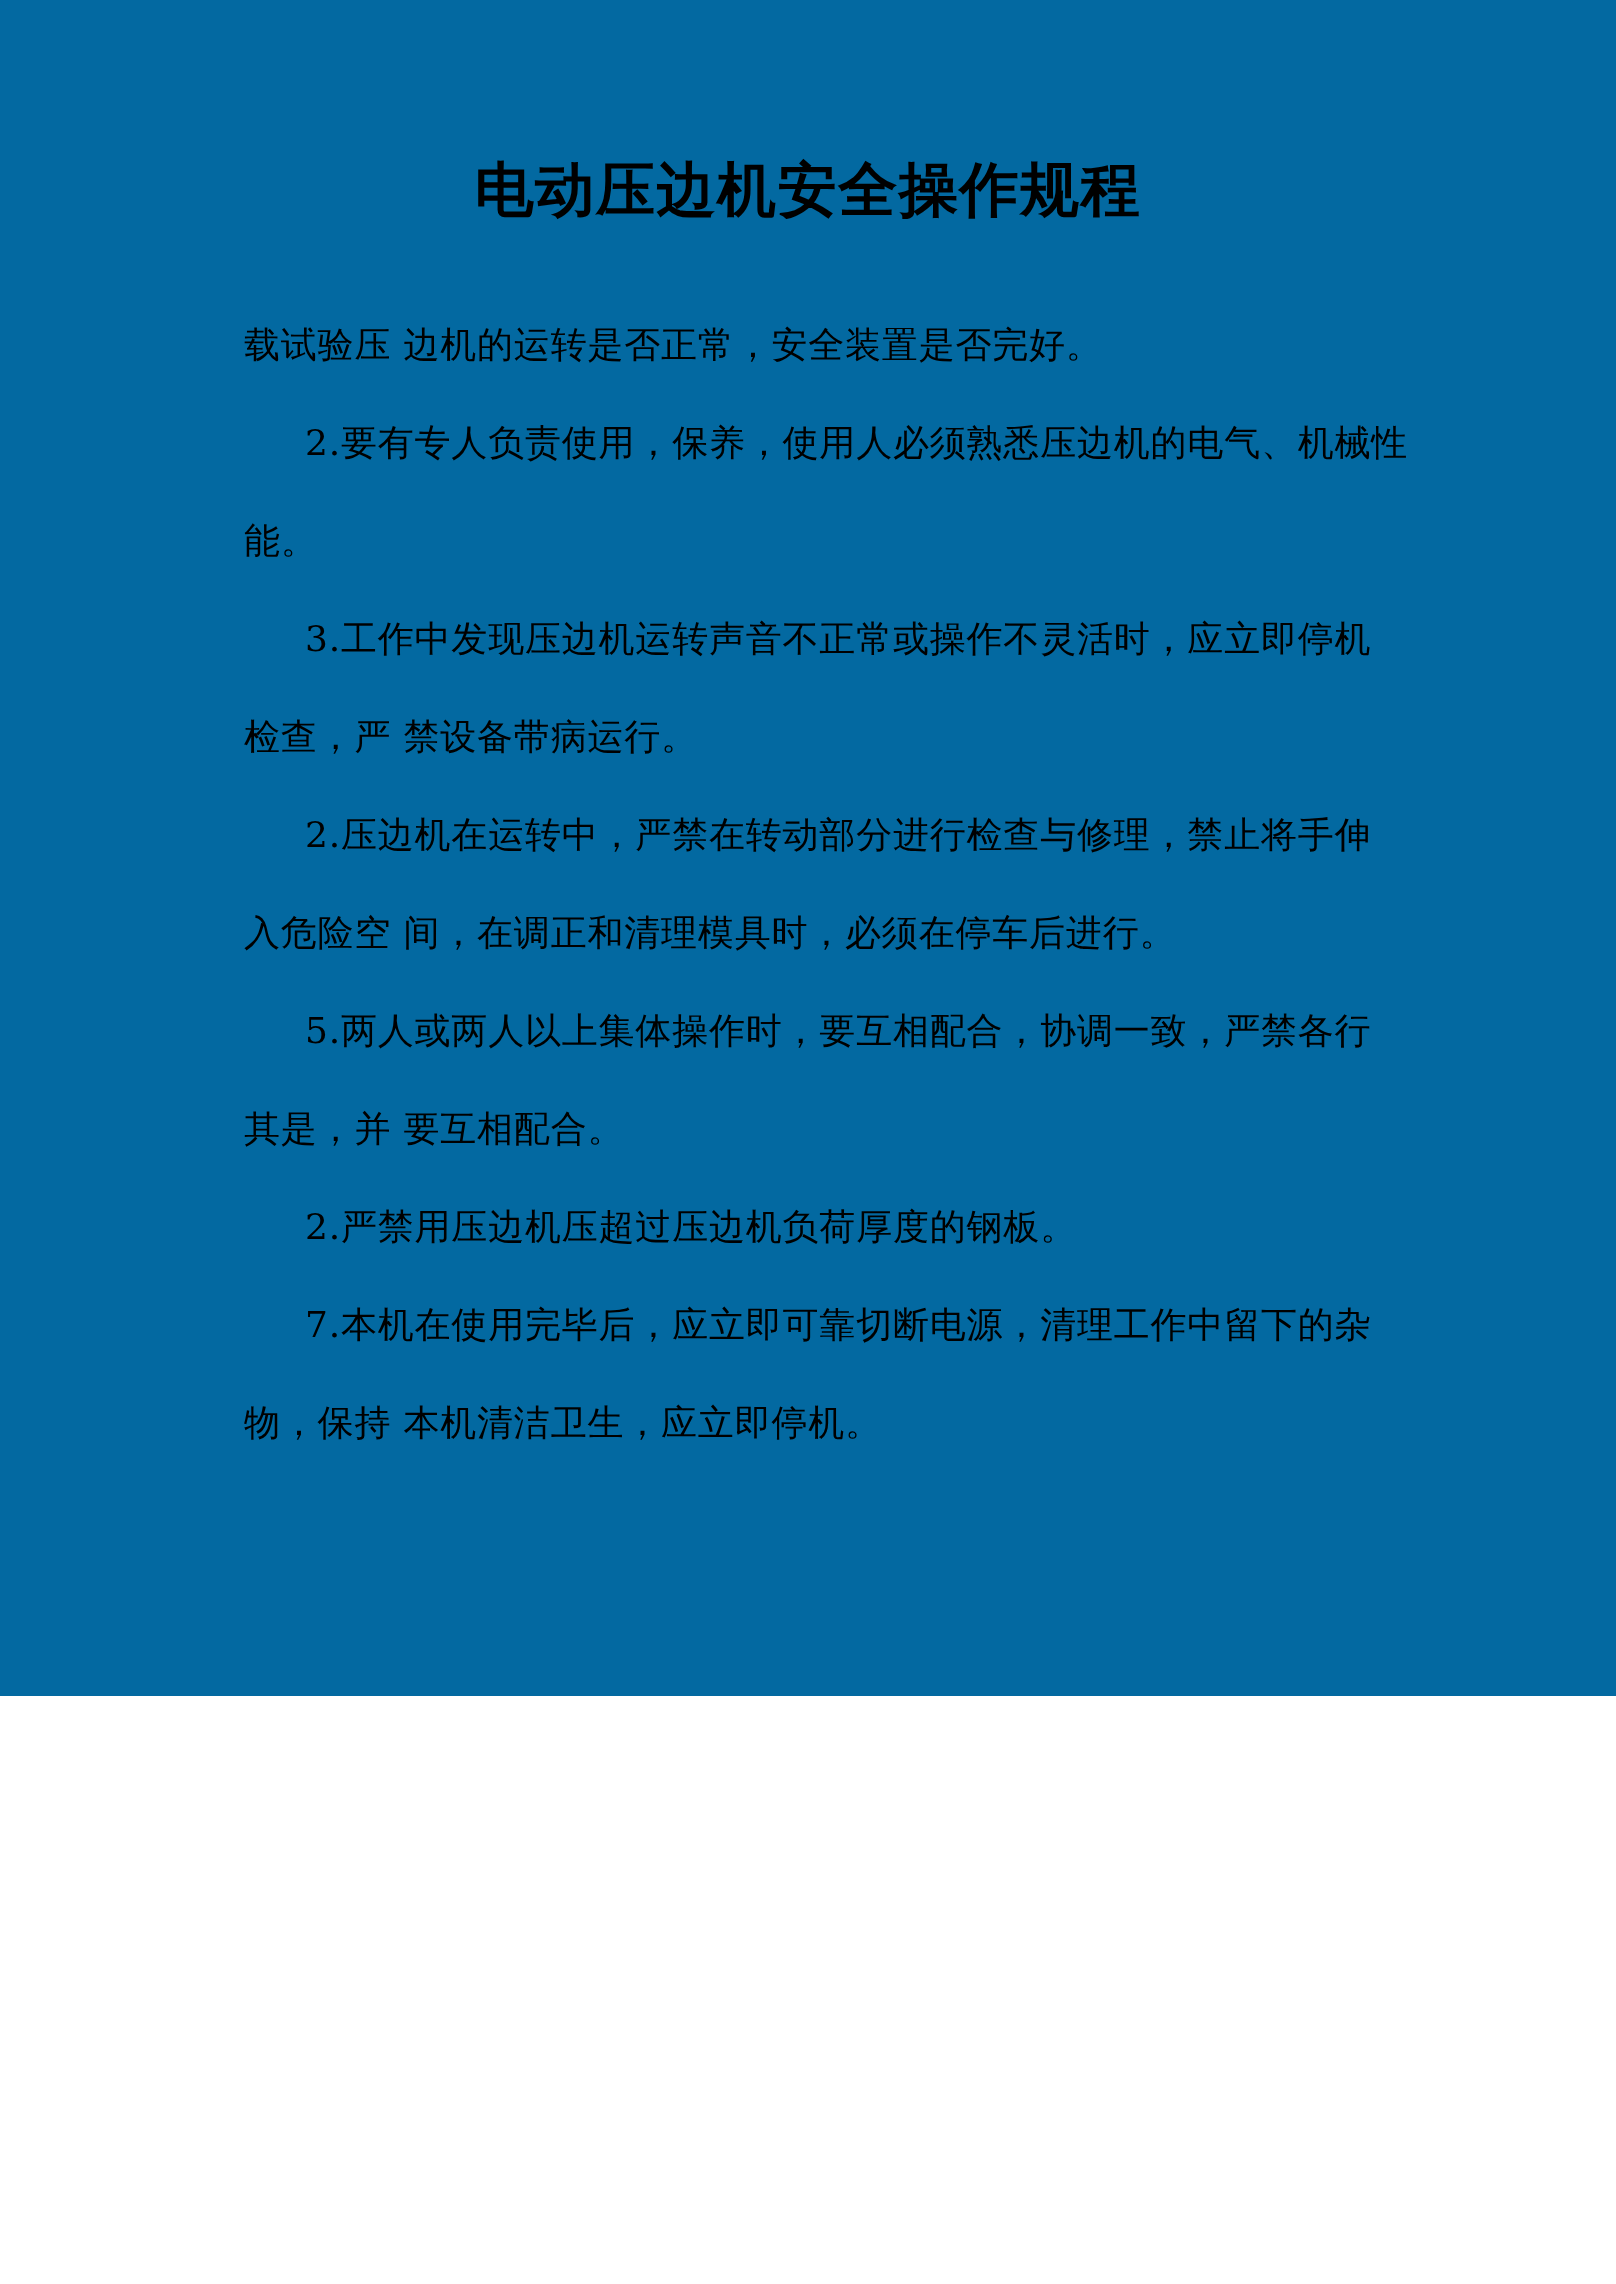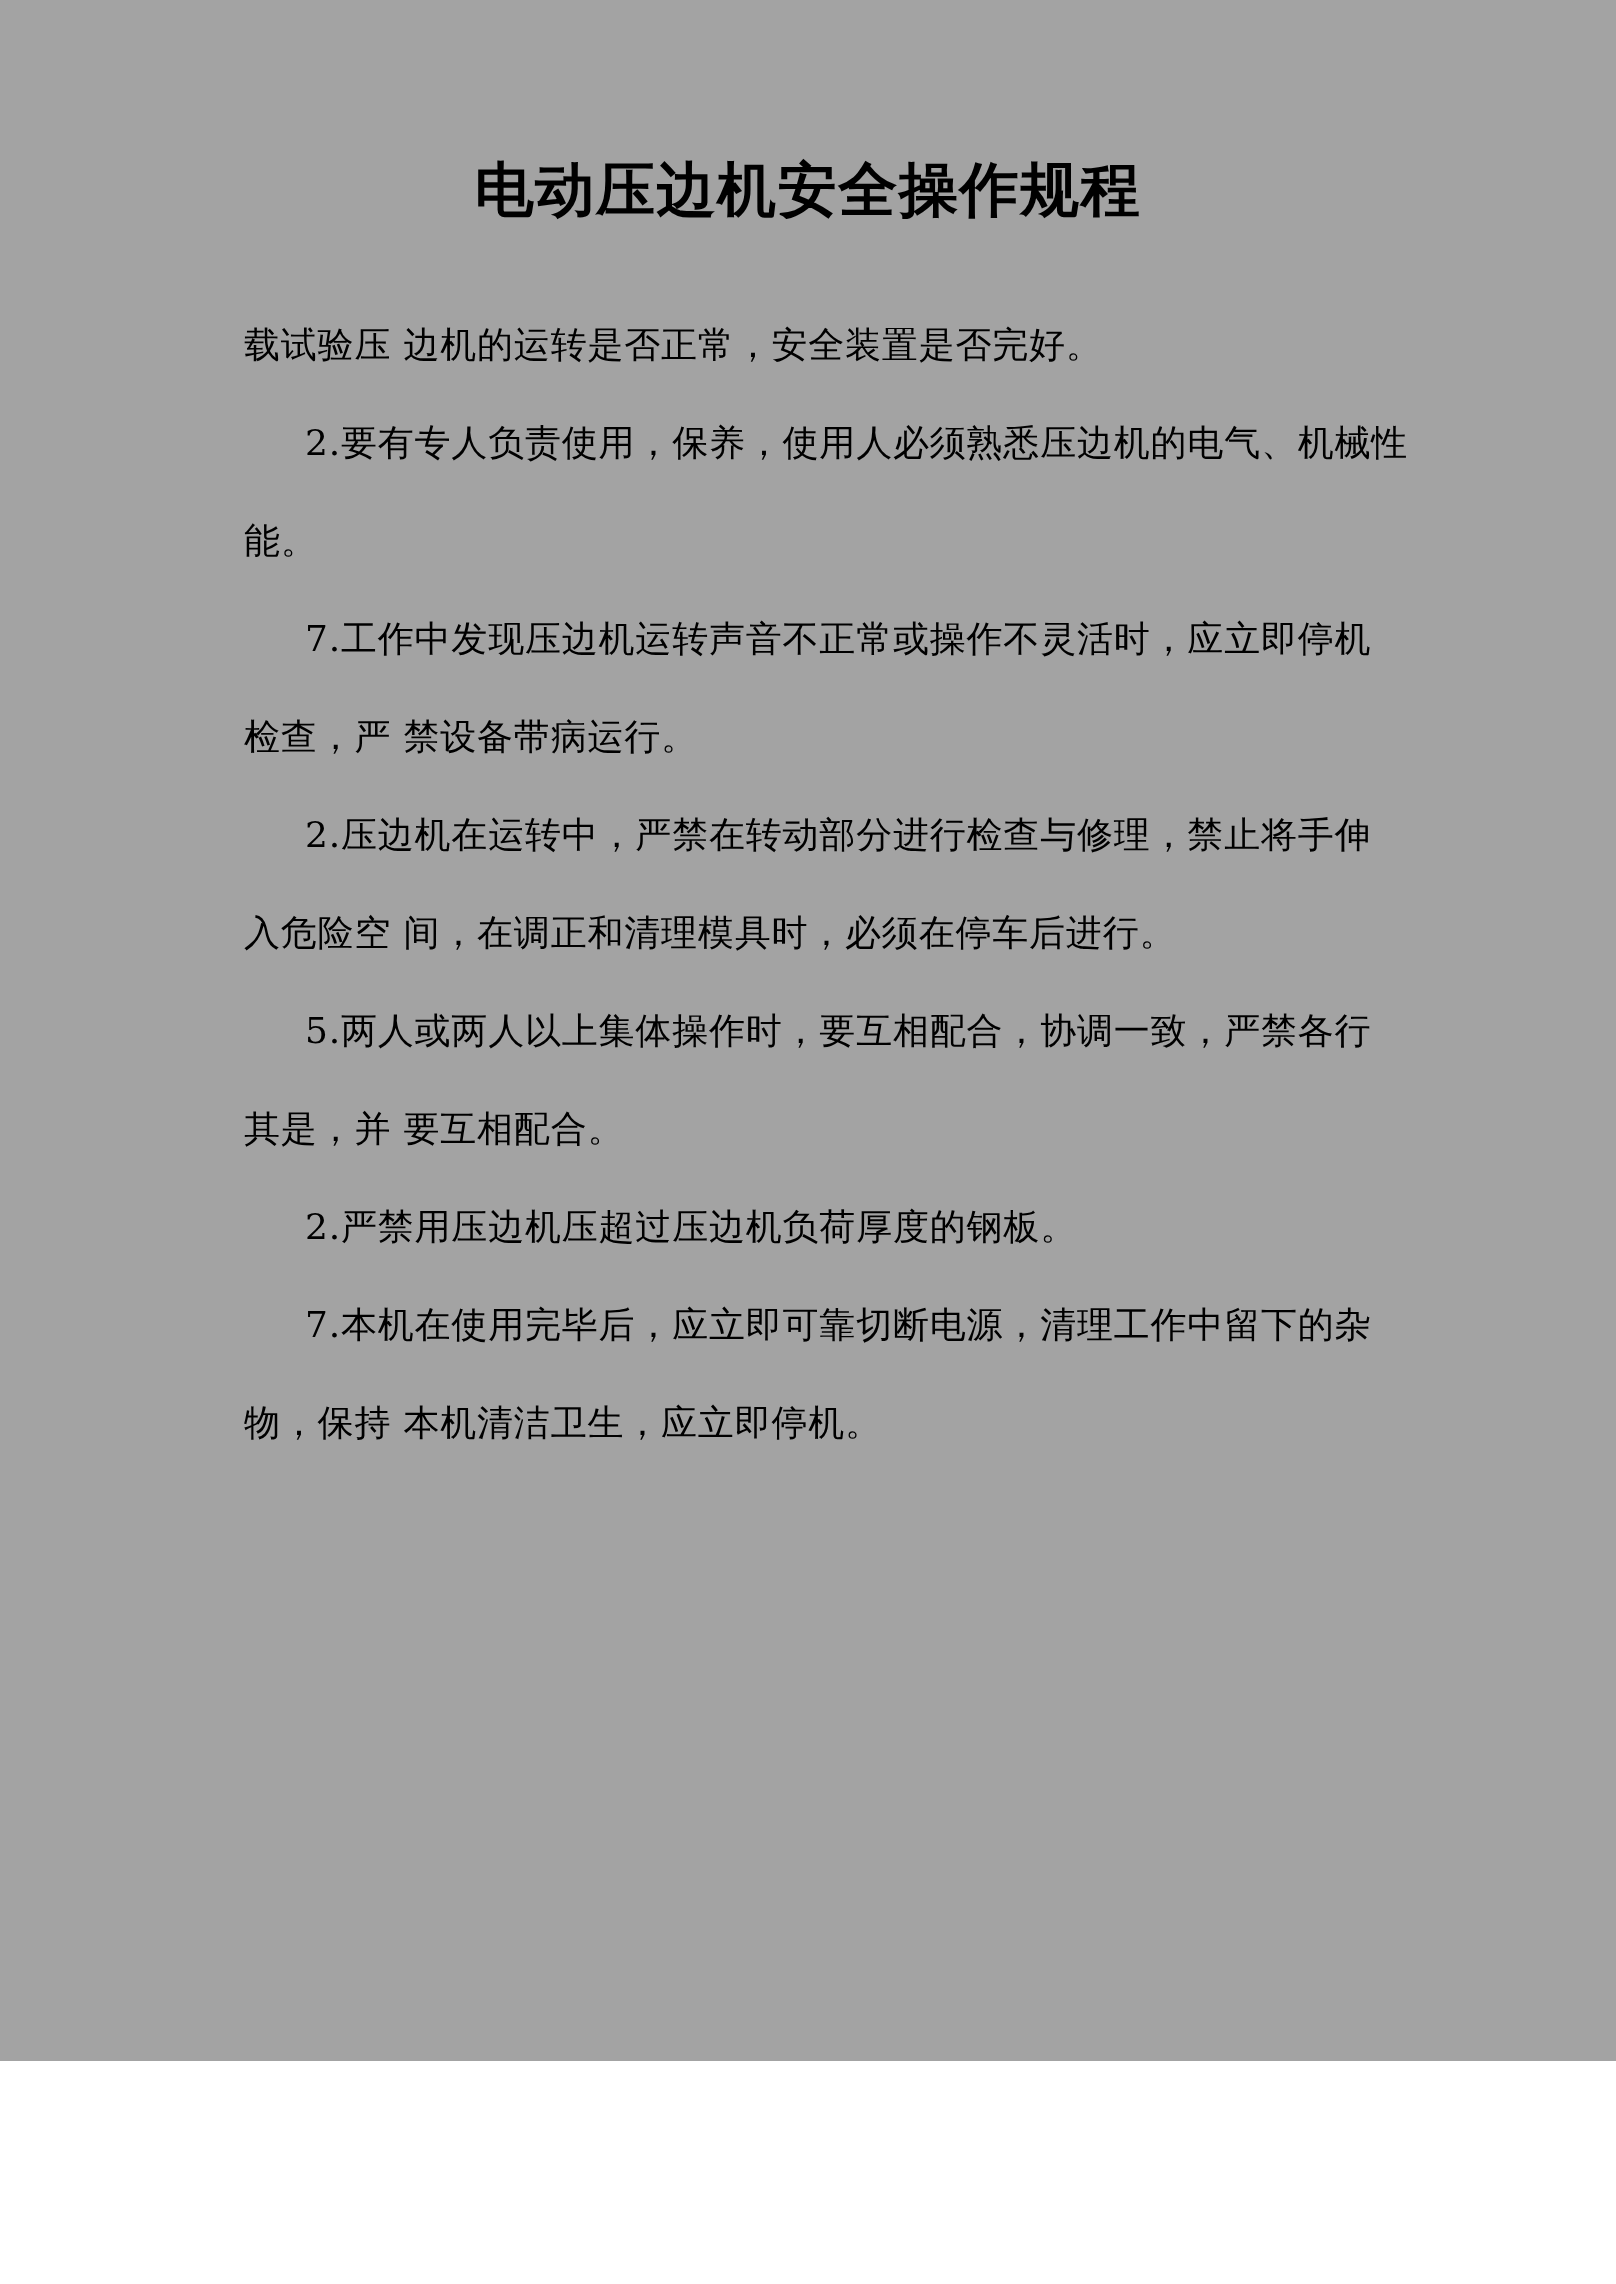--- a/index.html
+++ b/index.html
@@ -13,22 +13,22 @@
       position: relative;
       overflow: hidden;
       font-family: "DejaVu Serif", "Liberation Serif", serif;
       color: #000000;
     }
     .page {
       position: absolute;
       left: 0;
       top: 0;
       width: 1616px;
-      height: 2061px;
-      background: #a3a3a3;
+      height: 1696px;
+      background: #0369a1;
     }
     .title {
       position: absolute;
       left: 0;
       width: 1616px;
       top: 150px;
       text-align: center;
       font-family: "DejaVu Sans", "Liberation Sans", sans-serif;
       font-weight: bold;
       font-size: 59px;
@@ -70,21 +70,21 @@
 
   <div class="body">
     <div class="para" style="text-indent:0">
       <span class="line cont">载试验压 边机的运转是否正常，安全装置是否完好。</span>
     </div>
     <div class="para" style="text-indent:0">
       <span class="line first">2.要有专人负责使用，保养，使用人必须熟悉压边机的电气、机械性</span>
       <span class="line cont">能。</span>
     </div>
     <div class="para" style="text-indent:0">
-      <span class="line first">7.工作中发现压边机运转声音不正常或操作不灵活时，应立即停机</span>
+      <span class="line first">3.工作中发现压边机运转声音不正常或操作不灵活时，应立即停机</span>
       <span class="line cont">检查，严 禁设备带病运行。</span>
     </div>
     <div class="para" style="text-indent:0">
       <span class="line first">2.压边机在运转中，严禁在转动部分进行检查与修理，禁止将手伸</span>
       <span class="line cont">入危险空 间，在调正和清理模具时，必须在停车后进行。</span>
     </div>
     <div class="para" style="text-indent:0">
       <span class="line first">5.两人或两人以上集体操作时，要互相配合，协调一致，严禁各行</span>
       <span class="line cont">其是，并 要互相配合。</span>
     </div>

